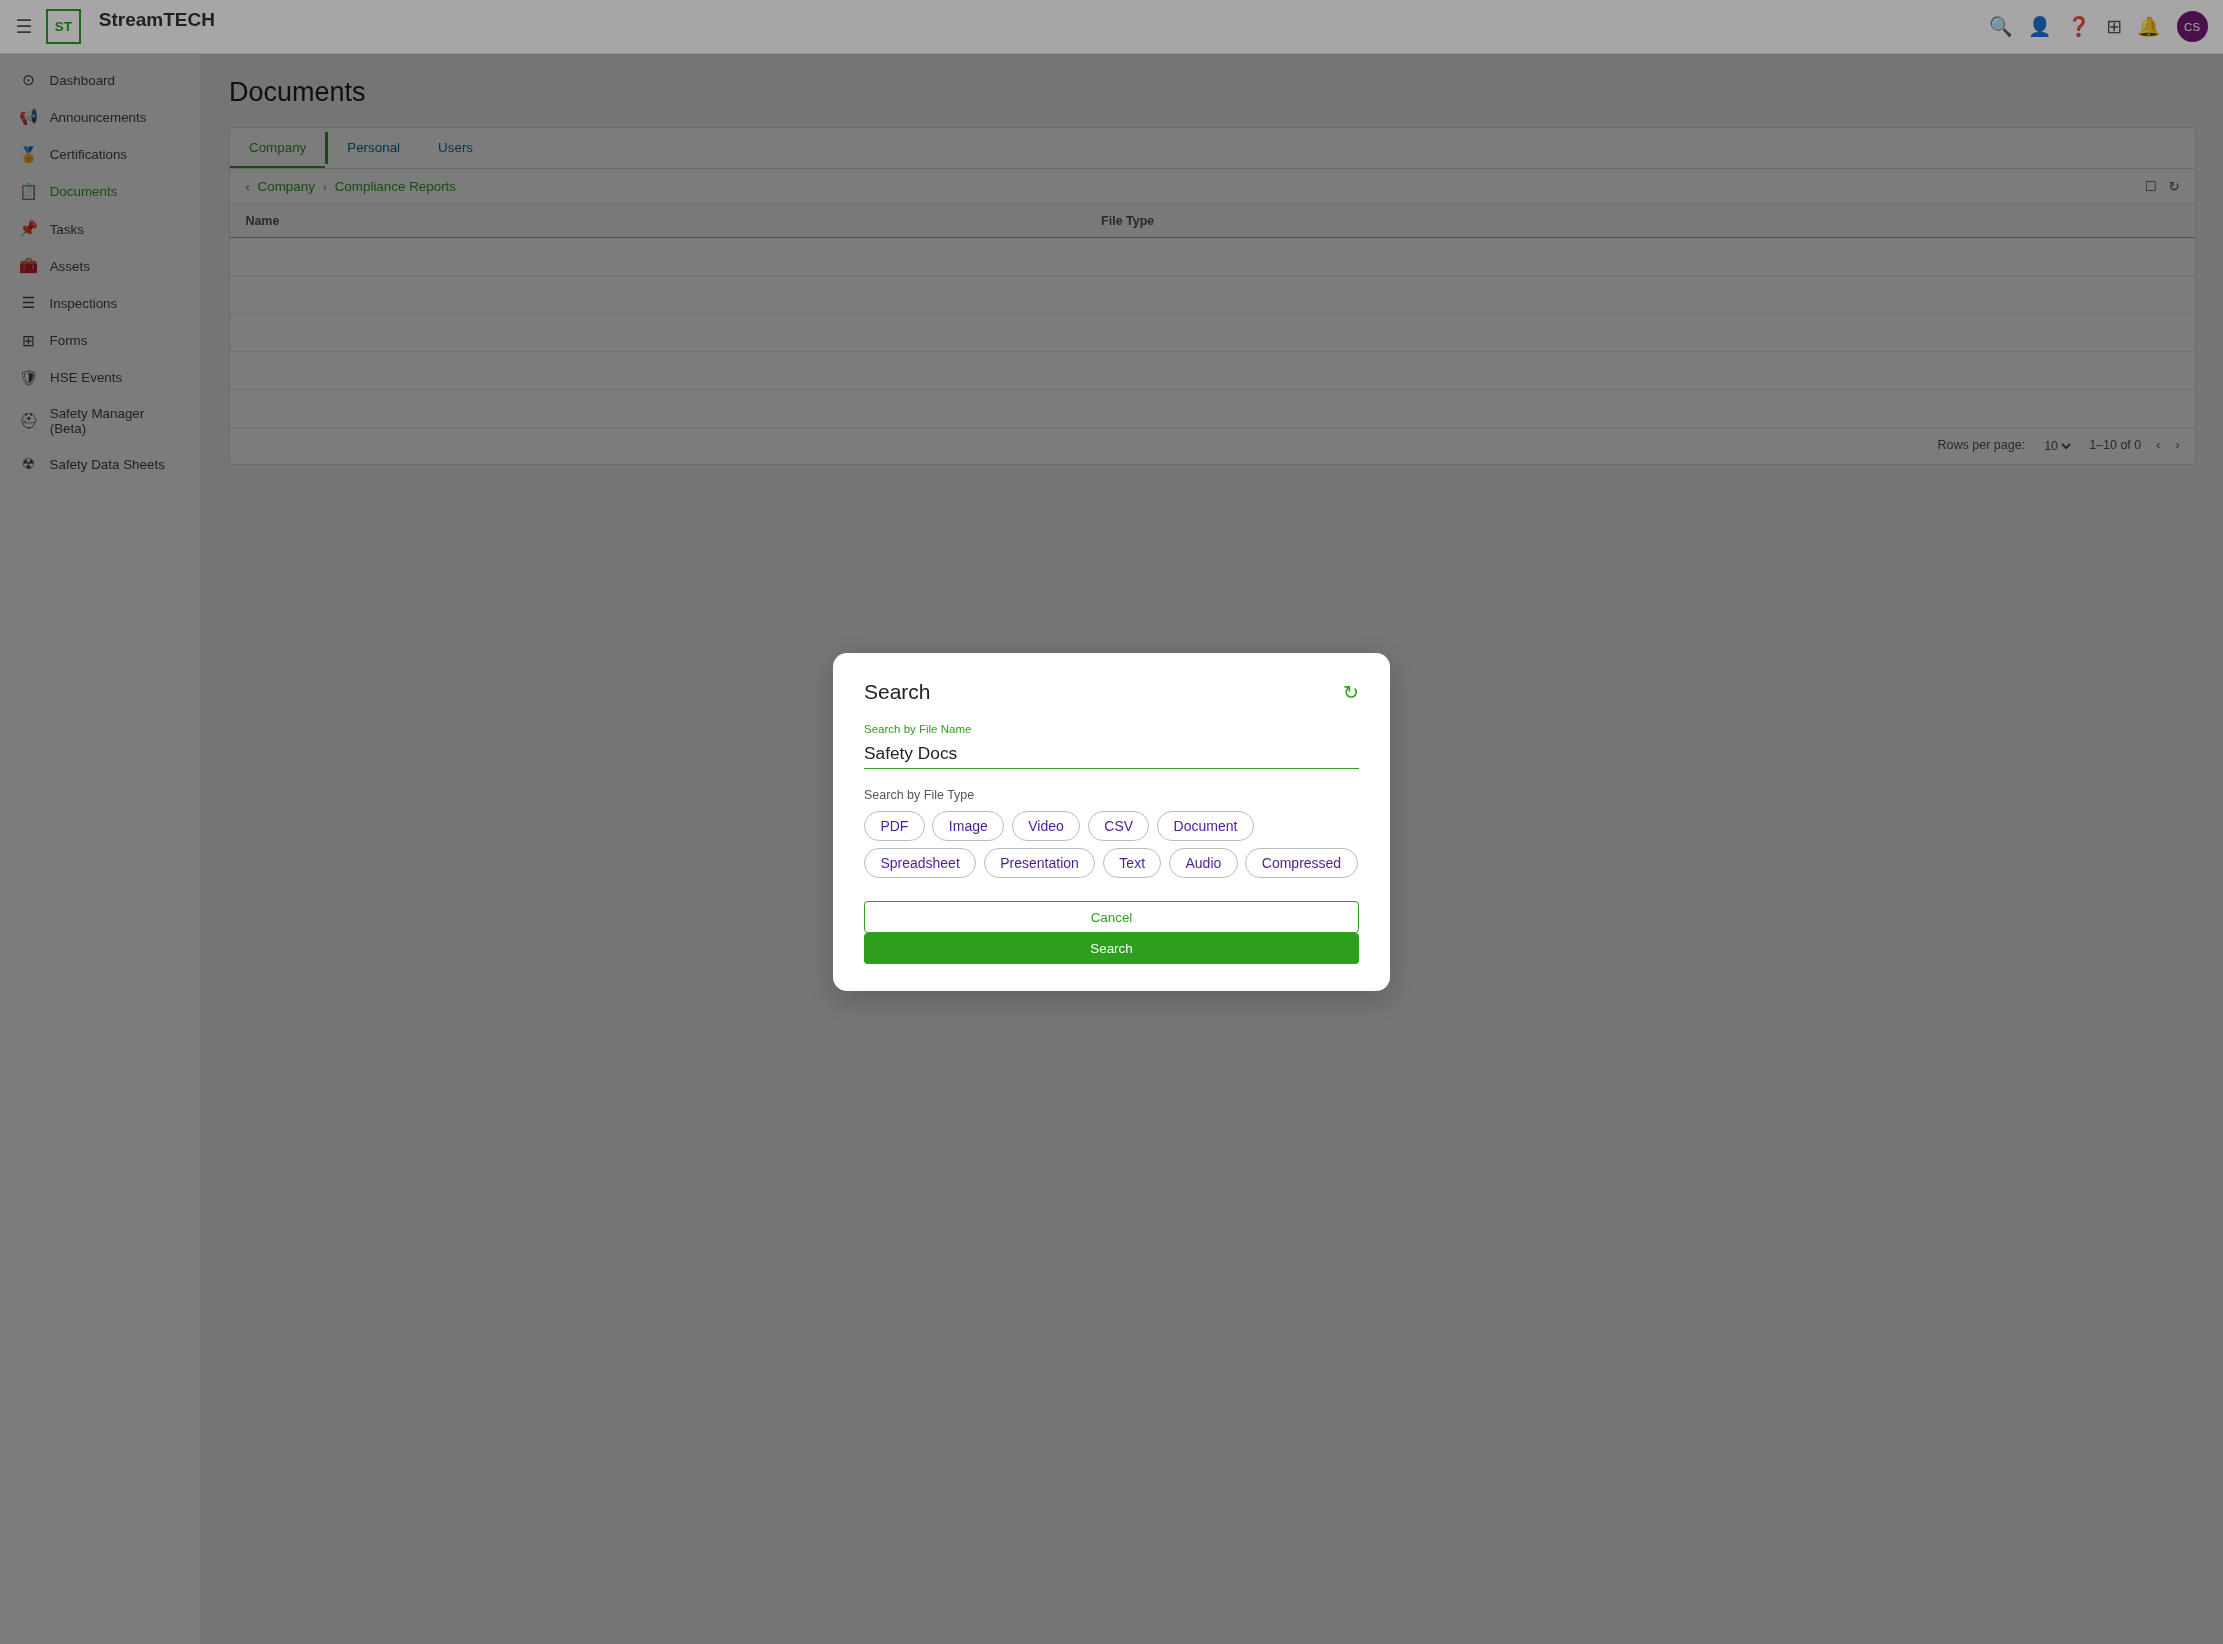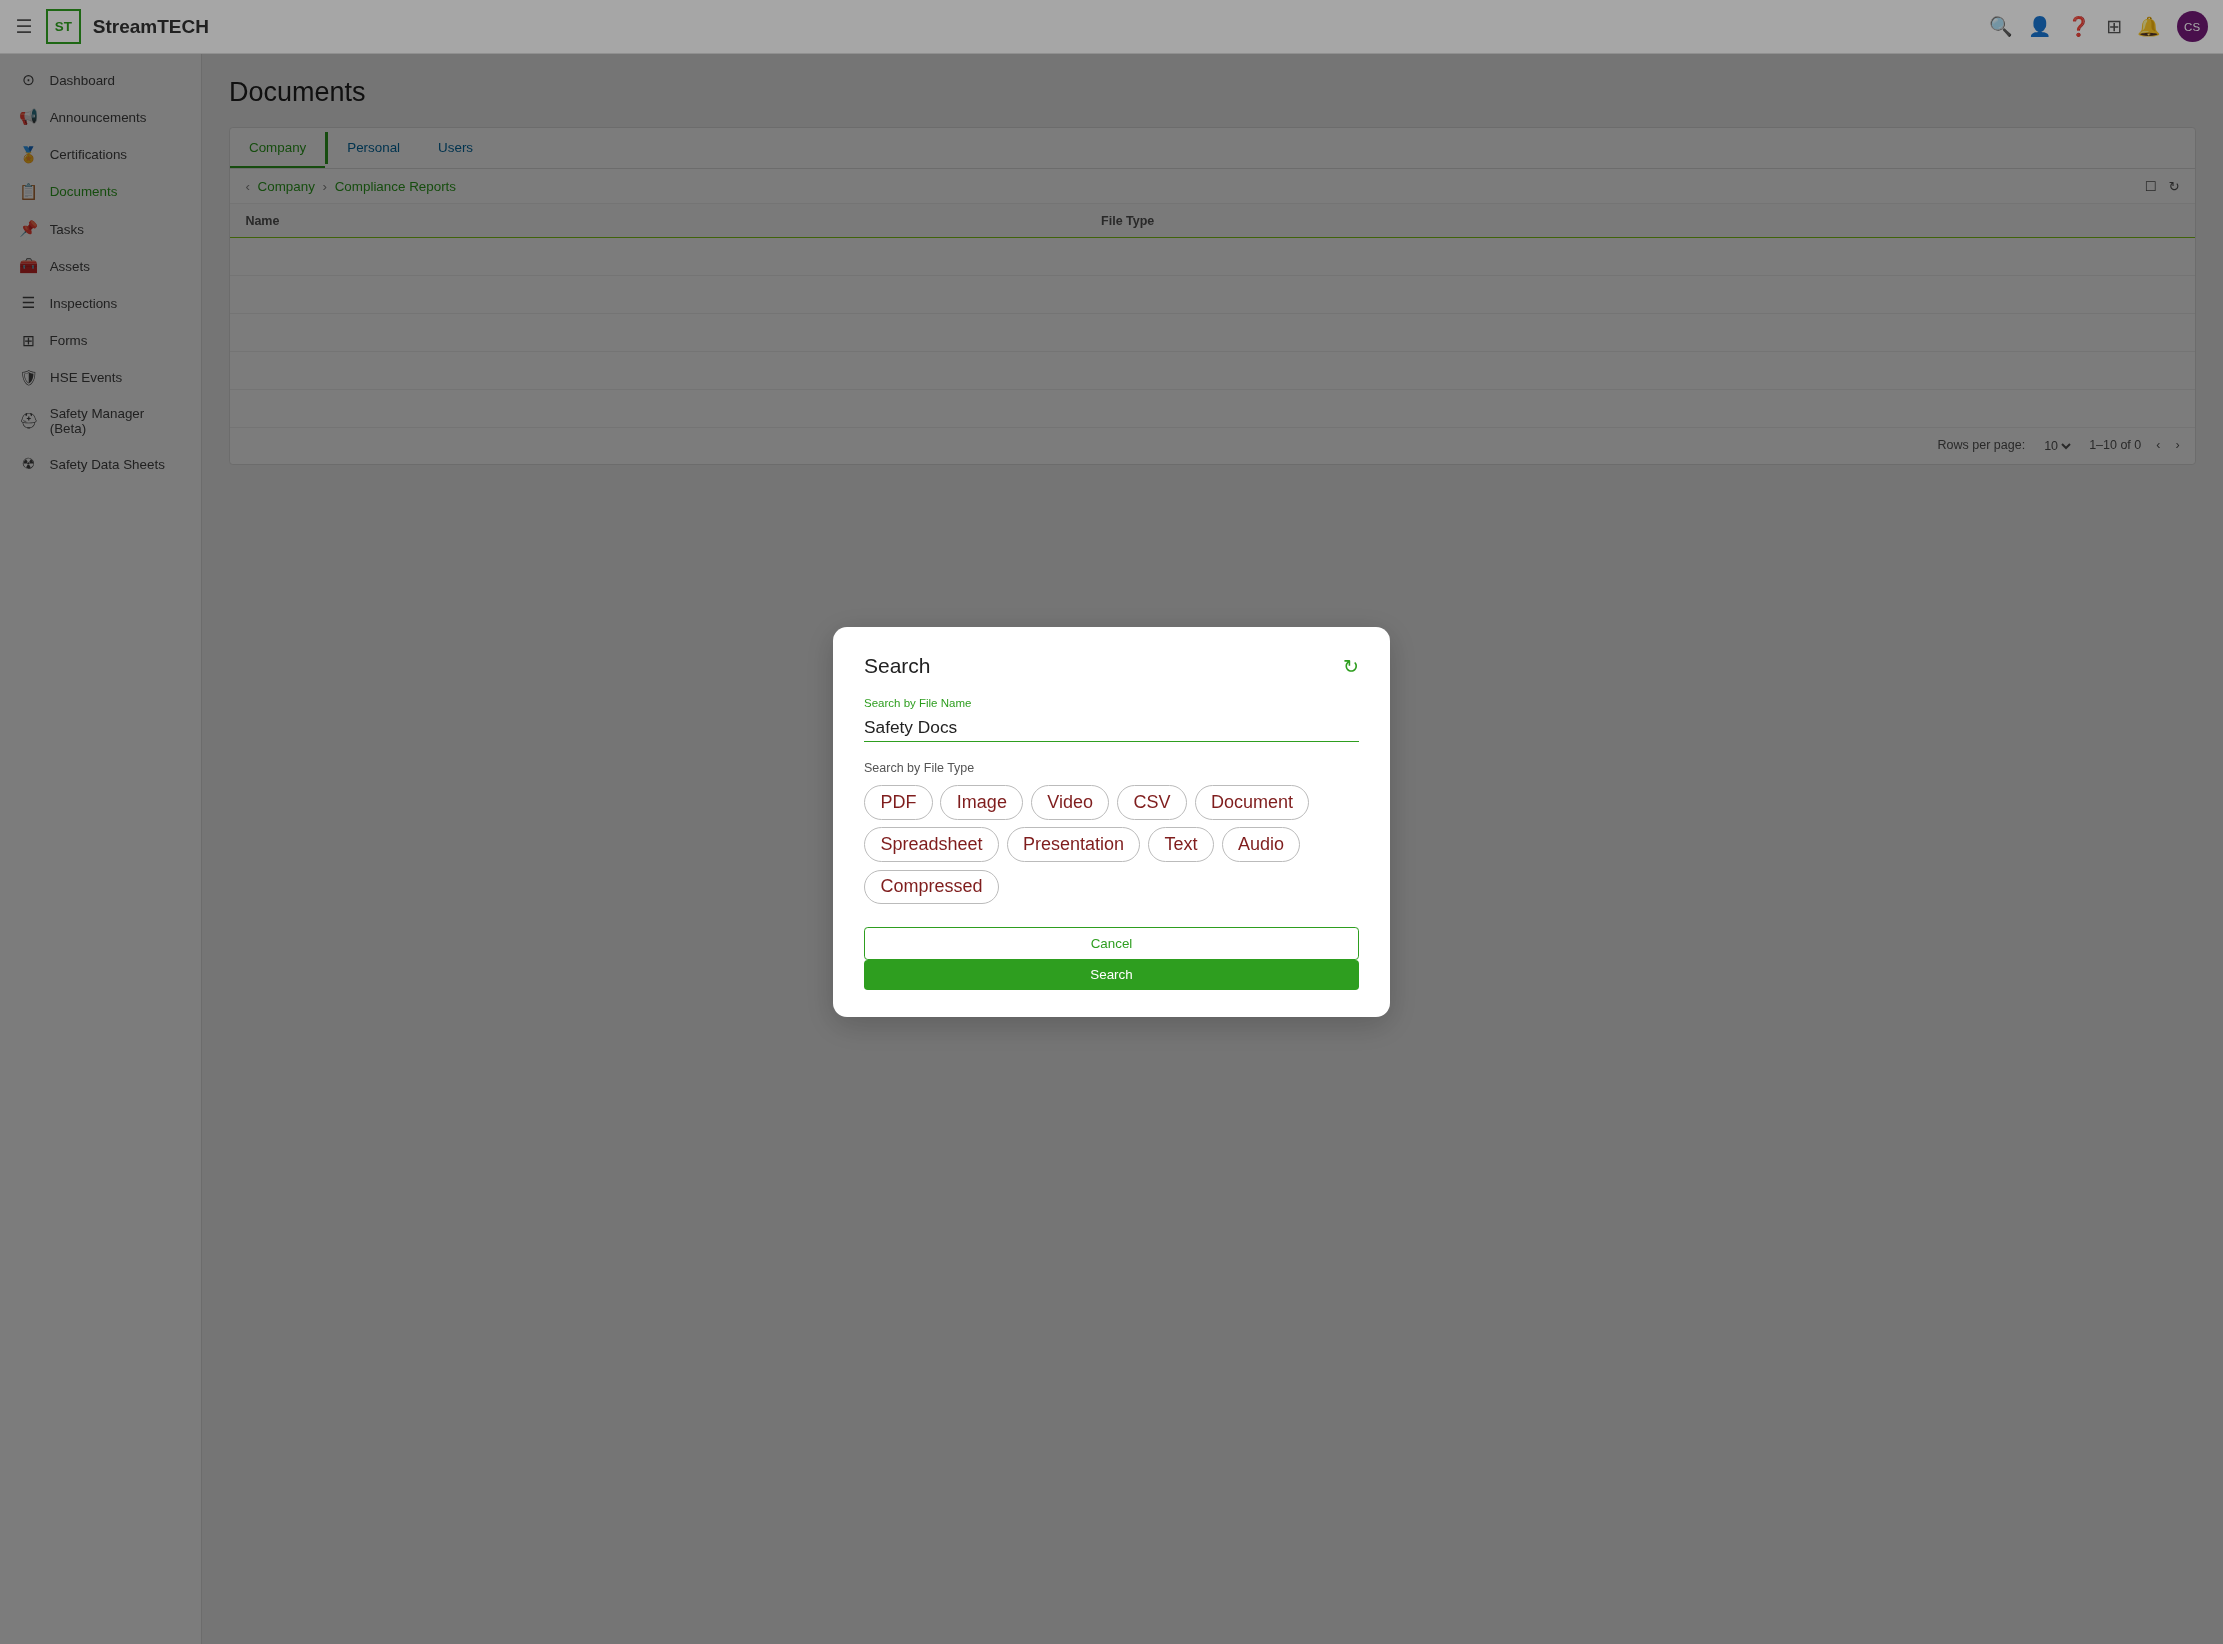--- a/index.html
+++ b/index.html
@@ -10,21 +10,21 @@
       height: 54px;
       background: #fff;
       border-bottom: 1px solid #ddd;
       display: flex;
       align-items: center;
       padding: 0 15.4px;
       justify-content: space-between;
       z-index: 10;
     }
     .topbar-left { display: flex; align-items: center; gap: 13.4px; }
-    .topbar-logo { display: flex; align-items: center; gap: 12px; }
+    .topbar-logo { display: flex; align-items: flex-start; gap: 18px; }
     .logo-icon {
       width: 35px; height: 35px;
       border: 2.9px solid #2e9e1f;
       display: flex; align-items: center; justify-content: center;
       color: #2e9e1f; font-weight: bold; font-size: 13.4px;
     }
     .logo-text { font-size: 19px; font-weight: bold; color: #333; }
     .hamburger { font-size: 19px; color: #555; cursor: pointer; }
     .topbar-right { display: flex; align-items: center; gap: 15.4px; }
     .topbar-icon { font-size: 19px; color: #555; cursor: pointer; }
@@ -162,22 +162,22 @@
       background: transparent;
       margin-bottom: 19px;
     }
 
     .filter-label { font-size: 12.5px; color: #555; margin-bottom: 9.6px; }
     .filter-chips { display: flex; flex-wrap: wrap; gap: 7.7px; margin-bottom: 23px; }
     .chip {
       border: 1px solid #bbb;
       border-radius: 19px;
       padding: 5.8px 15.4px;
-      font-size: 18px;
-      color: #7f1d1d;
+      font-size: 14px;
+      color: #4c1d95;
       cursor: pointer;
       background: #fff;
     }
 
     .modal-actions { display: flex; justify-content: space-between; flex-direction: column; }
     .btn-cancel {
       border: 1px solid #2e9e1f;
       color: #2e9e1f;
       background: #fff;
       padding: 7.7px 23px;

